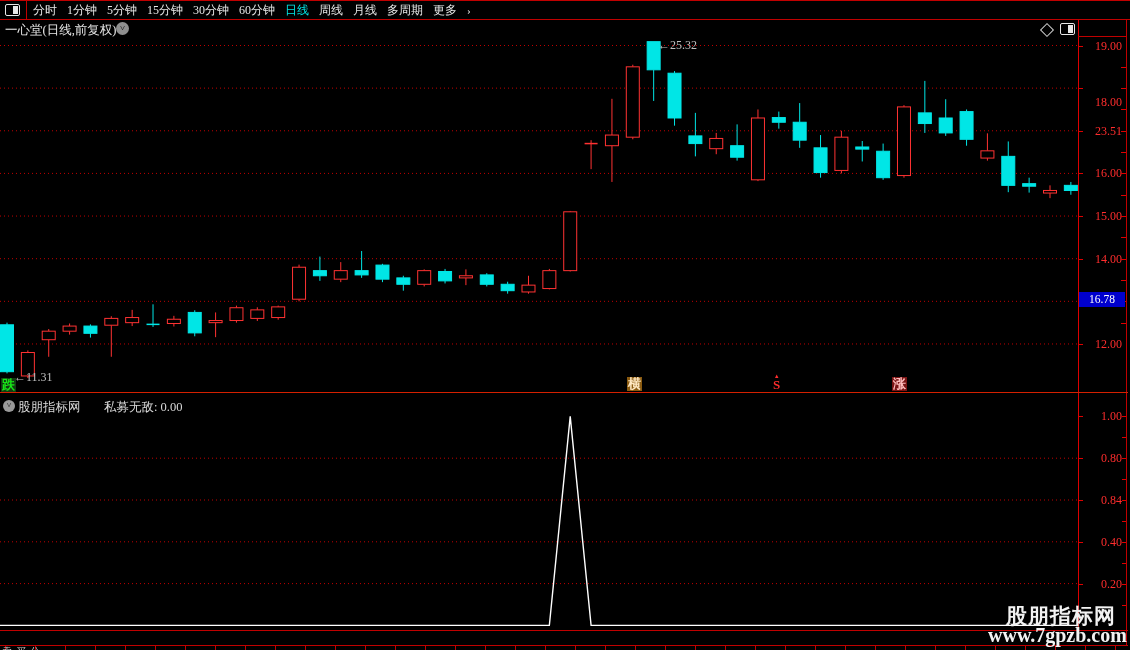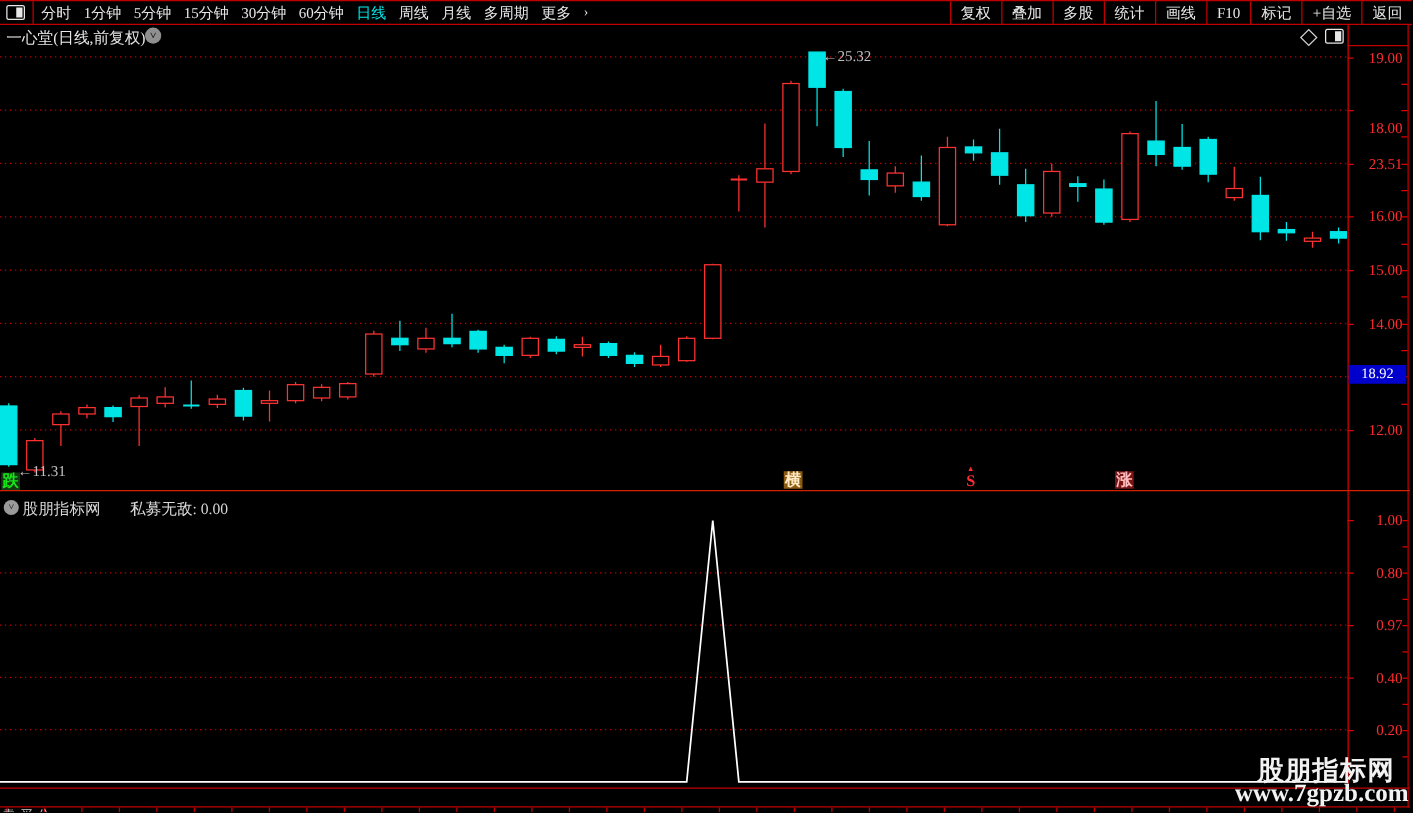--- a/index.html
+++ b/index.html
@@ -80,31 +80,20 @@
         <span class="mi">5分钟</span>
         <span class="mi">15分钟</span>
         <span class="mi">30分钟</span>
         <span class="mi">60分钟</span>
         <span class="mi active">日线</span>
         <span class="mi">周线</span>
         <span class="mi">月线</span>
         <span class="mi">多周期</span>
         <span class="mi">更多</span>
         <span class="chev">›</span>
-      </div>
-    <div class="menu-right" id="menu-right">
-        <span class="mi">复权</span>
-        <span class="mi">叠加</span>
-        <span class="mi">多股</span>
-        <span class="mi">统计</span>
-        <span class="mi">画线</span>
-        <span class="mi">F10</span>
-        <span class="mi">标记</span>
-        <span class="mi">+自选</span>
-        <span class="mi">返回</span>
       </div>
   </div>
 
   <div class="titlebar">
     <span class="title-text">一心堂(日线,前复权)</span>
     <span class="circle-chev">˅</span>
     <span class="diamond"></span>
     <span class="win-icon2"></span>
   </div>
 
@@ -300,21 +289,21 @@
       <div class="tick" style="left: 1121px; width: 5px; top: 237.38px;"></div>
       <div class="tick" style="left: 1121px; width: 5px; top: 216.06px;"></div>
       <div class="tick" style="left: 1121px; width: 5px; top: 194.74px;"></div>
       <div class="tick" style="left: 1121px; width: 5px; top: 173.42px;"></div>
       <div class="tick" style="left: 1121px; width: 5px; top: 152.1px;"></div>
       <div class="tick" style="left: 1121px; width: 5px; top: 130.78px;"></div>
       <div class="tick" style="left: 1121px; width: 5px; top: 109.46px;"></div>
       <div class="tick" style="left: 1121px; width: 5px; top: 88.14px;"></div>
       <div class="tick" style="left: 1121px; width: 5px; top: 66.82px;"></div>
     </div>
-  <div class="price-box">18.92</div>
+  <div class="price-box">16.78</div>
 
   <div class="anno" style="left:658px;top:38px">←25.32</div>
   <div class="anno" style="left:14px;top:370px">←11.31</div>
   <div id="markers">
       <div class="marker" style="left: 1px; top: 378px; color: rgb(23, 230, 23); background: rgb(18, 59, 18);"><span>跌</span></div>
       <div class="marker" style="left: 627px; top: 377px; color: rgb(255, 233, 196); background: rgb(138, 90, 16);"><span>横</span></div>
       <div class="marker" style="left: 772px; top: 374px; color: rgb(255, 45, 45); background: transparent;"><span class="arr">▲</span><span>S</span></div>
       <div class="marker" style="left: 892px; top: 377px; color: rgb(255, 189, 189); background: rgb(122, 20, 20);"><span>涨</span></div>
     </div>
 
@@ -328,21 +317,21 @@
       <line x1="0" y1="500" x2="1078" y2="500" stroke="#c00000" stroke-width="1" stroke-dasharray="1,3"></line>
       <line x1="0" y1="541.8" x2="1078" y2="541.8" stroke="#c00000" stroke-width="1" stroke-dasharray="1,3"></line>
       <line x1="0" y1="583.6" x2="1078" y2="583.6" stroke="#c00000" stroke-width="1" stroke-dasharray="1,3"></line>
       <polyline points="0,625.4 549.36,625.4 570.22,416.4 591.0799999999999,625.4 1078,625.4" fill="none" stroke="#ffffff" stroke-width="1.4"></polyline>
     </svg>
   <div id="ind-labels">
       <div class="plabel" style="top: 409.4px;">1.00</div>
       <div class="tick" style="left: 1078px; width: 5px; top: 416.4px;"></div>
       <div class="plabel" style="top: 451.2px;">0.80</div>
       <div class="tick" style="left: 1078px; width: 5px; top: 458.2px;"></div>
-      <div class="plabel" style="top: 493px;">0.97</div>
+      <div class="plabel" style="top: 493px;">0.84</div>
       <div class="tick" style="left: 1078px; width: 5px; top: 500px;"></div>
       <div class="plabel" style="top: 534.8px;">0.40</div>
       <div class="tick" style="left: 1078px; width: 5px; top: 541.8px;"></div>
       <div class="plabel" style="top: 576.6px;">0.20</div>
       <div class="tick" style="left: 1078px; width: 5px; top: 583.6px;"></div>
       <div class="tick" style="left: 1122px; width: 4px; top: 604.5px;"></div>
       <div class="tick" style="left: 1122px; width: 4px; top: 583.6px;"></div>
       <div class="tick" style="left: 1122px; width: 4px; top: 562.7px;"></div>
       <div class="tick" style="left: 1122px; width: 4px; top: 541.8px;"></div>
       <div class="tick" style="left: 1122px; width: 4px; top: 520.9px;"></div>

